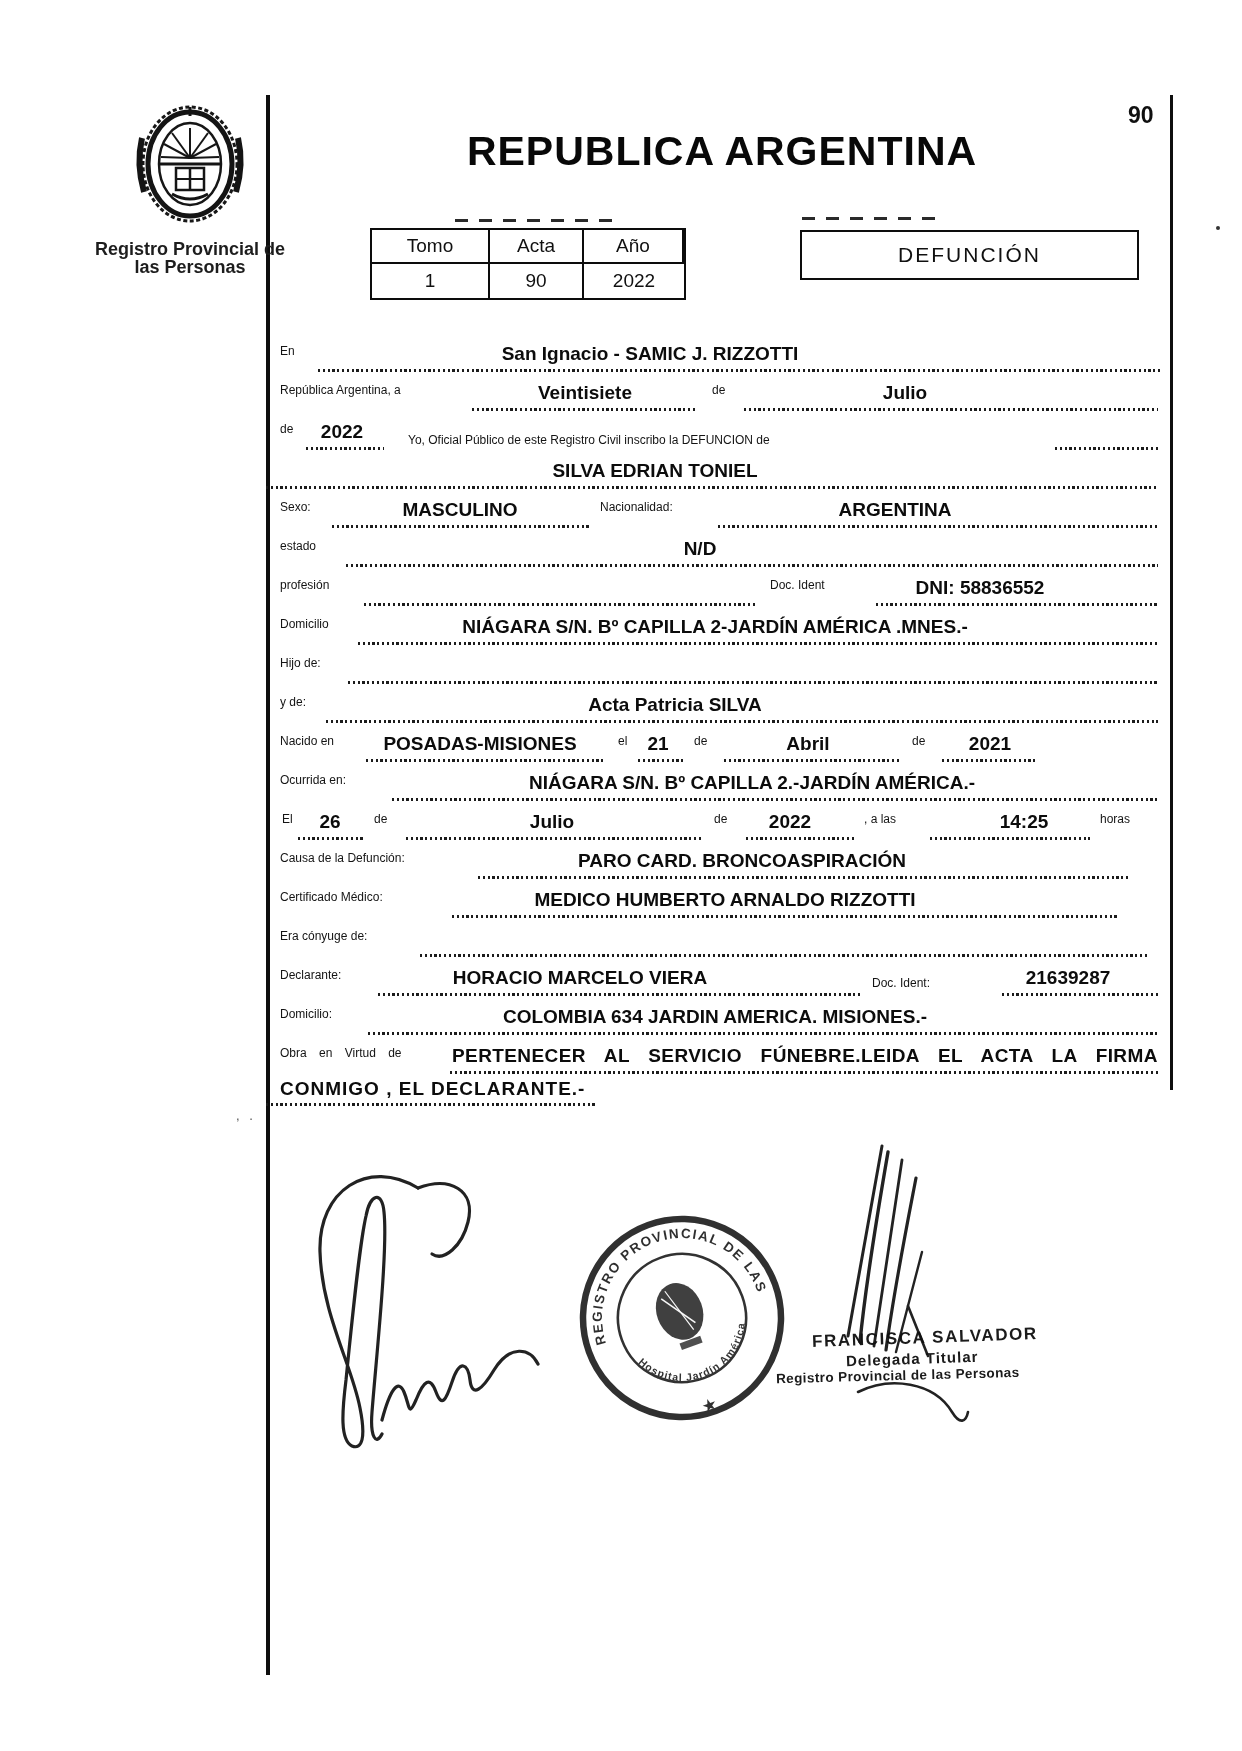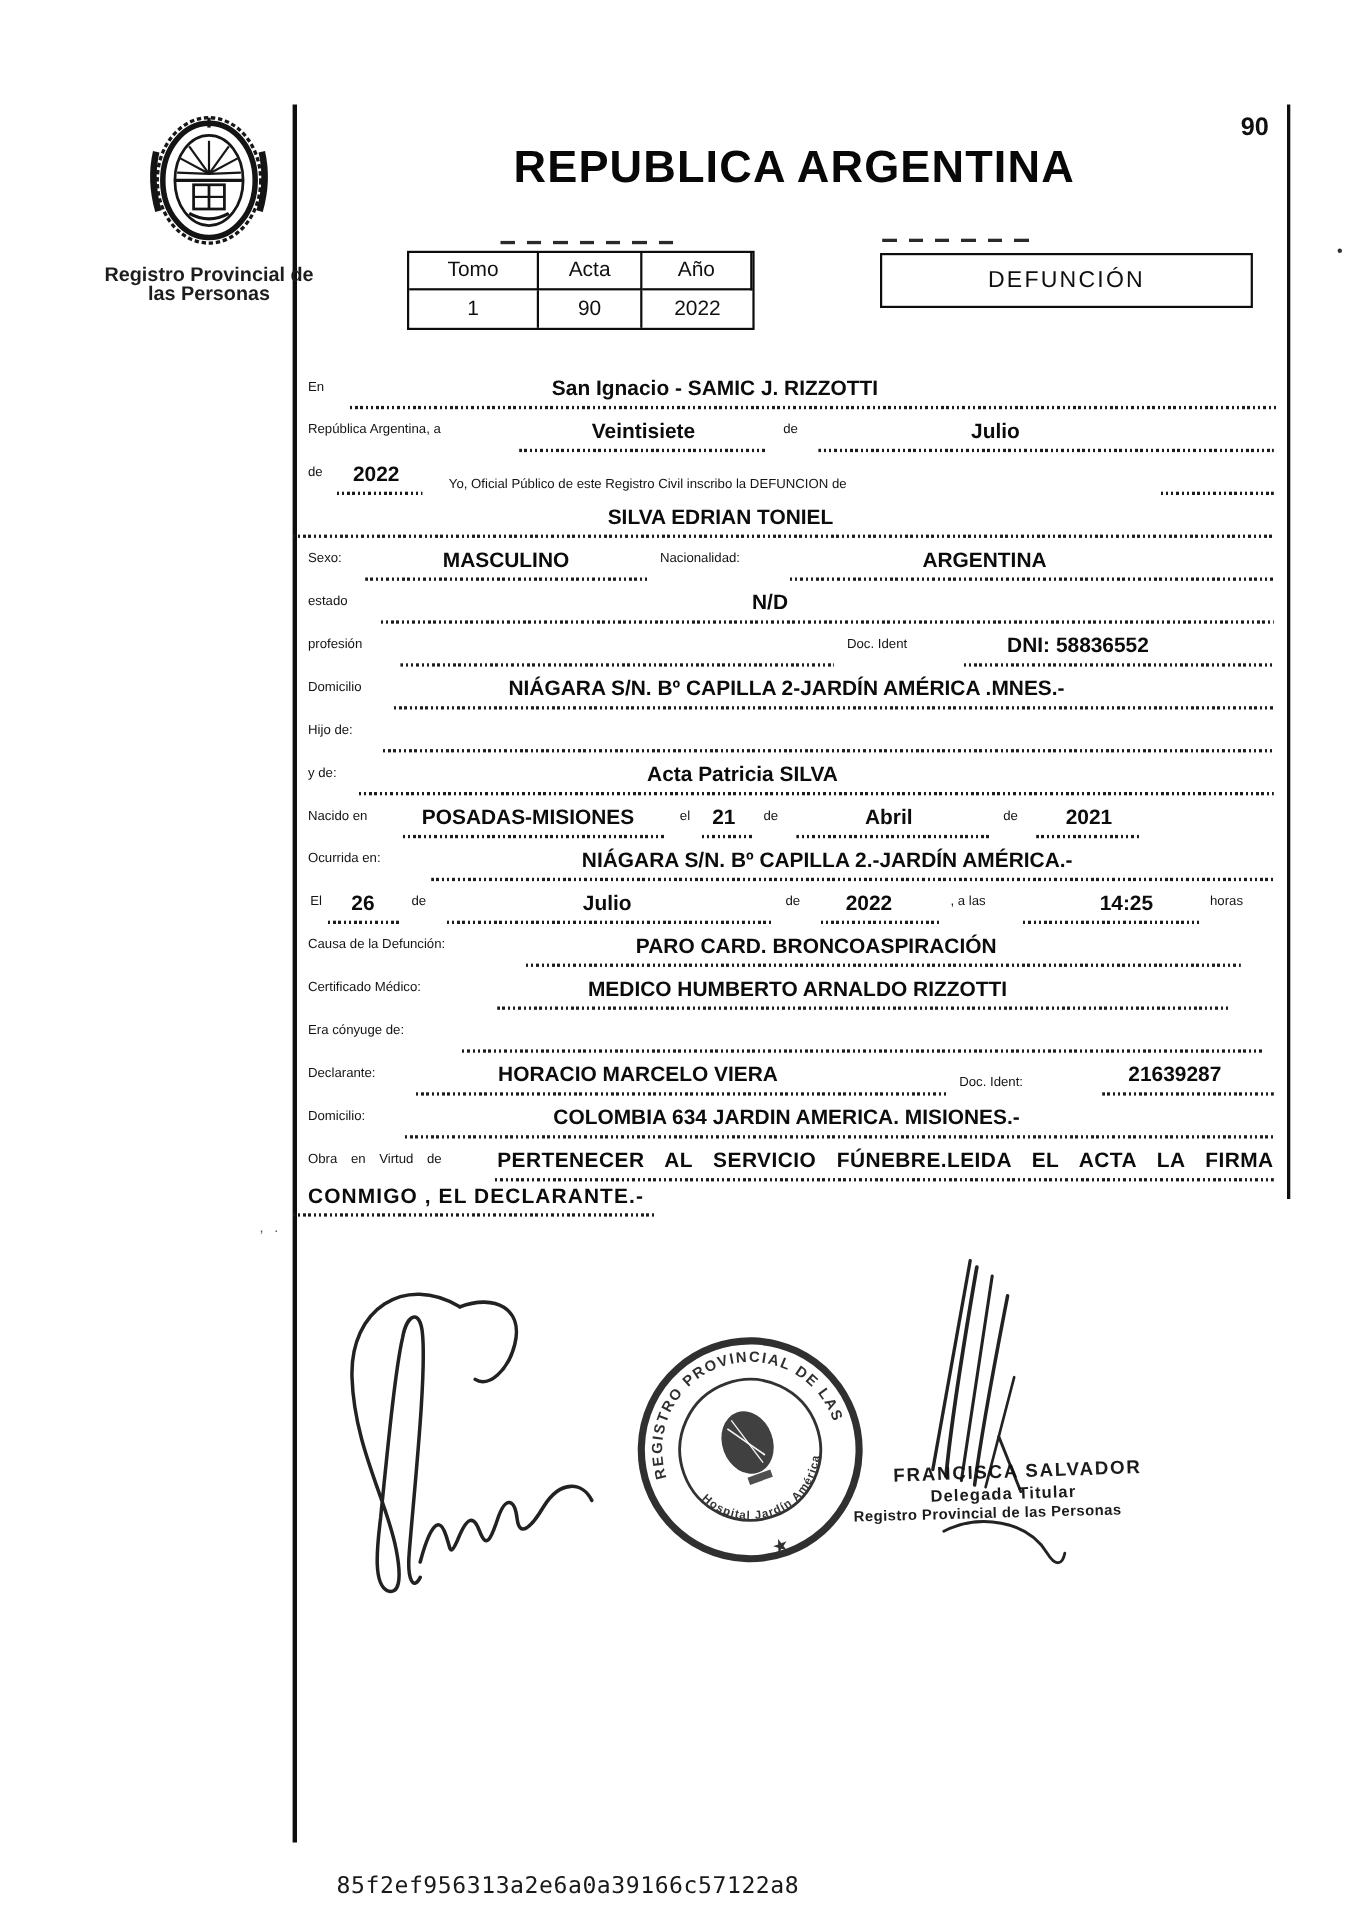--- a/index.html
+++ b/index.html
@@ -273,15 +273,14 @@
       <path d="M 18,206 L 52,16" stroke-width="3"></path>
       <path d="M 30,212 C 36,150 48,80 58,22" stroke-width="3.4"></path>
       <path d="M 44,216 L 72,30" stroke-width="2.8"></path>
       <path d="M 56,220 C 64,160 76,100 86,48" stroke-width="3.2"></path>
       <path d="M 66,222 L 92,122" stroke-width="2.4"></path>
       <path d="M 78,176 L 98,226" stroke-width="2.6"></path>
       <path d="M 28,262 C 60,246 104,252 122,282 C 130,295 136,292 138,282" stroke-width="2.6"></path>
     </g>
   </svg>
 
-  <span class="abs hash" style="left:306px;top:1702px;">85f2ef956313a2e6a0a39166c57122a8</span>
 
 </div>
 
 </body></html>

